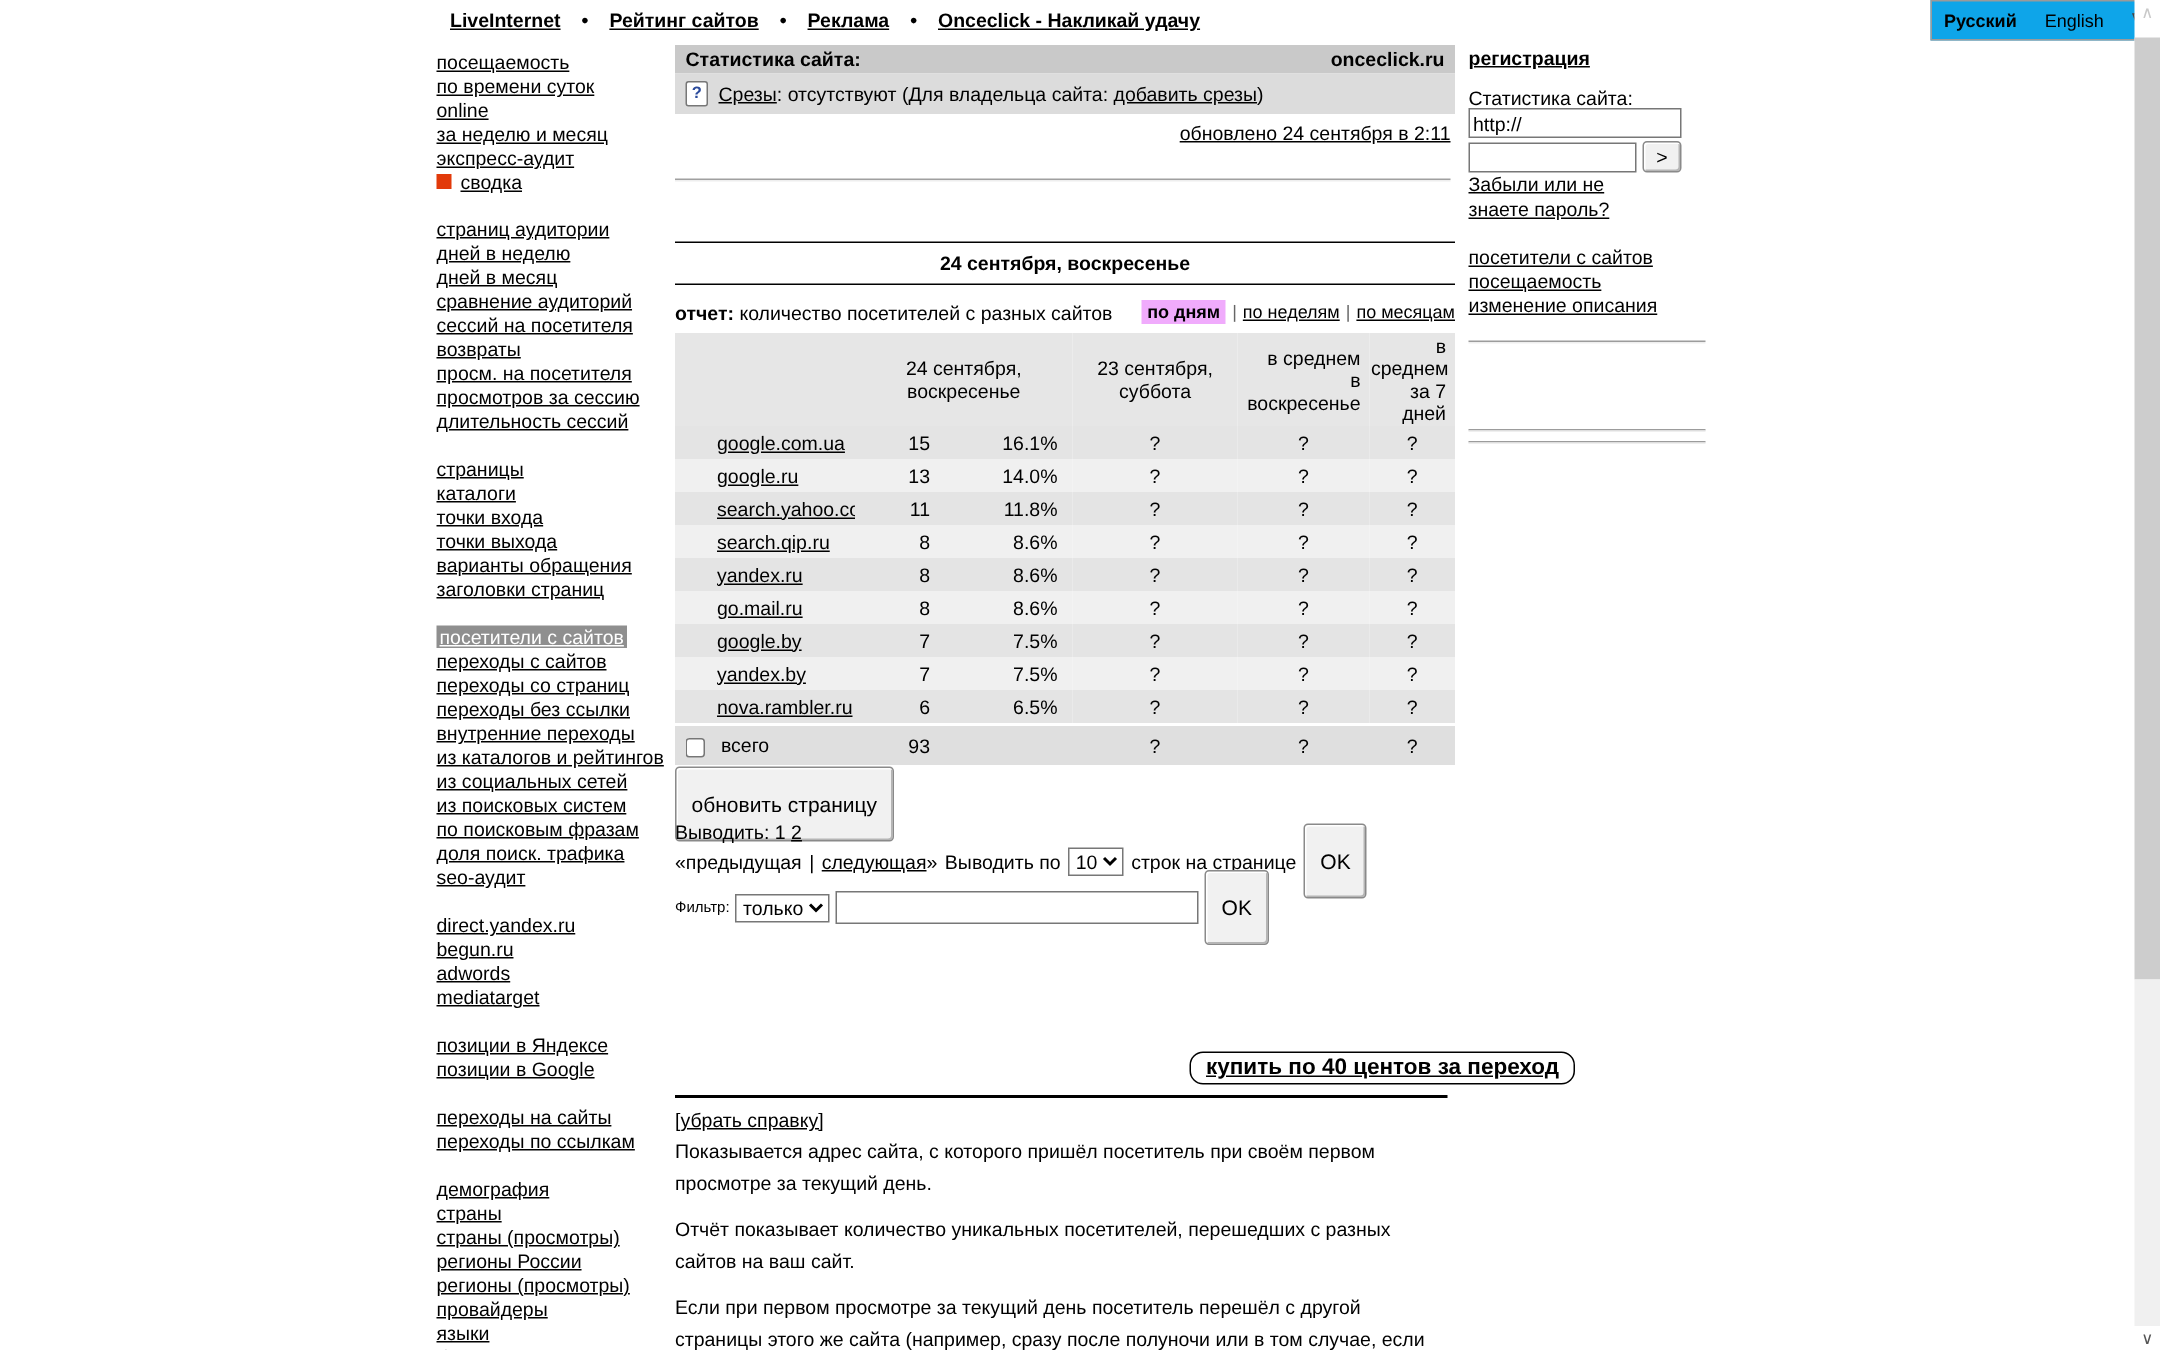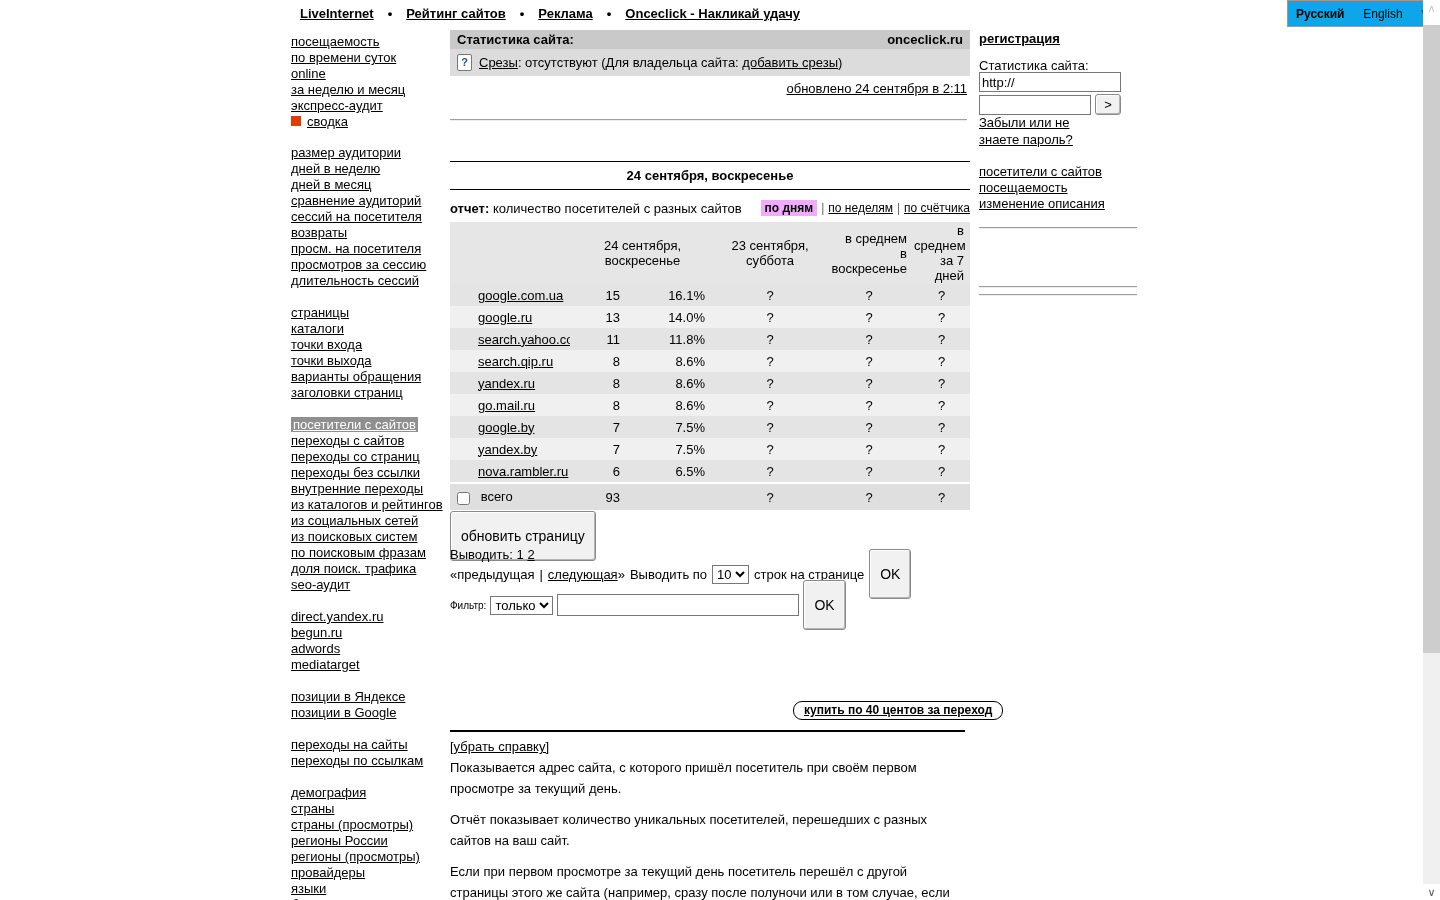--- a/index.html
+++ b/index.html
@@ -78,21 +78,21 @@
   .refresh-btn{left:450px;top:511px}
   .pages-line{left:450px;top:547px}
   .controls-line{left:450px;top:562px;display:flex;align-items:center;gap:5px;height:24px}
   .filter-line{left:450px;top:593px;display:flex;align-items:center;gap:4px;height:24px}
   .filter-label{font-size:10px}
   select,input[type=text],input[type=password]{font-family:inherit;font-size:13px;border:1px solid #777;background:#fff}
   .filter-input{width:236px;height:18px}
   .ok-btn{min-width:40px}
 
   .buy-btn{left:793px;top:701px;border:1px solid #000;border-radius:9px;padding:1px 10px 2px;
-    font-size:12px;font-weight:bold;background:#fff;white-space:nowrap}
+    font-size:15px;font-weight:bold;background:#fff;white-space:nowrap}
   .hr-black{left:450px;top:730px;width:515px;border-top:2px solid #000;height:0}
   .hide-help{left:450px;top:739px}
   .help-text{left:450px;top:757px;width:506px;line-height:21px}
   .help-text p{margin:0 0 10px 0}
 
   
   .reg{left:979px;top:31px;font-weight:bold}
   .rsb-label{left:979px;top:58px}
   .url-input{left:979px;top:72px;width:136px;height:16px}
   .pwd-row{left:979px;top:94px;display:flex;gap:4px;align-items:center}
@@ -136,21 +136,21 @@
     <div class="lrow"><a class="lnk">online</a></div>
     <div class="lrow"><a class="lnk">за неделю и месяц</a></div>
     <div class="lrow"><a class="lnk">экспресс-аудит</a></div>
   </div>
 <div class="abs svodka">
   <span class="sq"></span>
   <a class="lnk">сводка</a>
 </div>
 <div class="abs lgroup g2">
 
-<div class="lrow"><a class="lnk">размер аудитории</a></div>
+<div class="lrow"><a class="lnk">страниц аудитории</a></div>
     <div class="lrow"><a class="lnk">дней в неделю</a></div>
     <div class="lrow"><a class="lnk">дней в месяц</a></div>
     <div class="lrow"><a class="lnk">сравнение аудиторий</a></div>
     <div class="lrow"><a class="lnk">сессий на посетителя</a></div>
     <div class="lrow"><a class="lnk">возвраты</a></div>
     <div class="lrow"><a class="lnk">просм. на посетителя</a></div>
     <div class="lrow"><a class="lnk">просмотров за сессию</a></div>
     <div class="lrow"><a class="lnk">длительность сессий</a></div>
   </div>
 <div class="abs lgroup g3">
@@ -227,21 +227,21 @@
 <div class="abs report-row">
   <span>
     <b>отчет:</b>
     <span>количество посетителей с разных сайтов</span>
   </span>
   <span class="tabs">
     <span class="tab-active">по дням</span>
     <span class="tab-sep">|</span>
     <a class="lnk">по неделям</a>
     <span class="tab-sep">|</span>
-    <a class="lnk">по счётчика</a>
+    <a class="lnk">по месяцам</a>
   </span>
 </div>
 
 <table class="abs rpt">
   <colgroup>
     <col style="width:120px">
       <col style="width:58px">
       <col style="width:87px">
     <col style="width:110px">
       <col style="width:88px">

